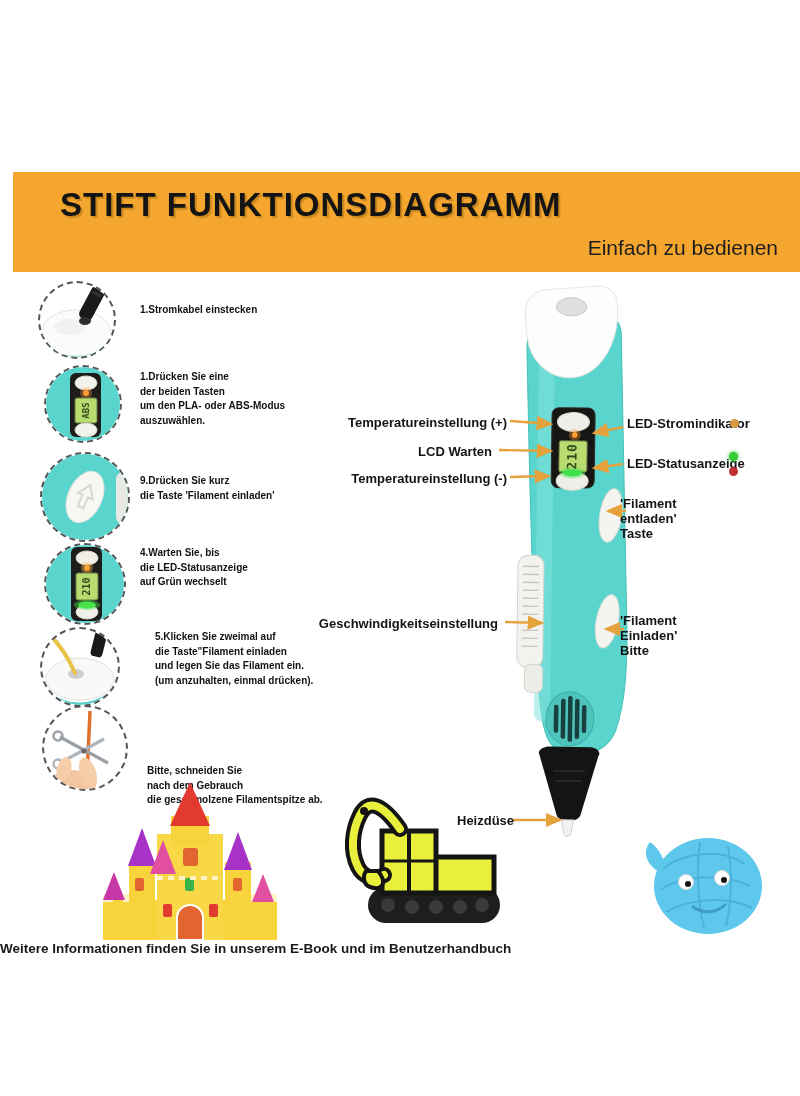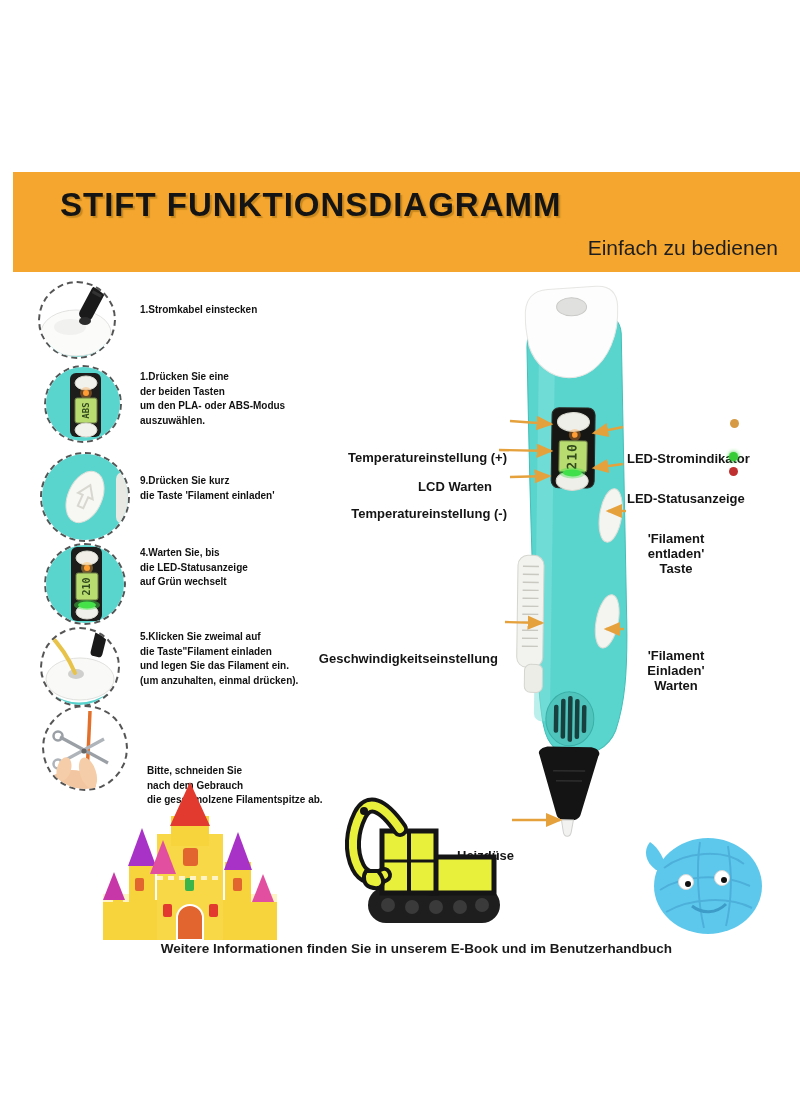--- a/index.html
+++ b/index.html
@@ -9,25 +9,25 @@
   
   .banner{left:13px;top:172px;width:787px;height:100px;background:#F4A62E;}
   .banner-title{left:47px;top:14px;font-size:33px;font-weight:bold;letter-spacing:1px;
                 color:#141414;text-shadow:2px 2px 1px rgba(120,80,0,0.35);}
   .banner-sub{right:22px;top:64px;font-size:21px;color:#1d1d1d;}
   
   .circ{border:2px dashed #555;border-radius:50%;overflow:hidden;background:#fff;box-sizing:border-box;}
   .circ svg{display:block;}
   
   .step-text{font-size:10px;font-weight:bold;line-height:14.5px;white-space:pre-line;}
-  .lbl{font-size:13px;font-weight:bold;color:#141414;white-space:pre-line;margin-top:35px;}
+  .lbl{font-size:13px;font-weight:bold;color:#141414;white-space:pre-line;}
   .lbl.right-align{text-align:right;}
-  .lbl.center{text-align:center;line-height:15px;}
+  .lbl.center{text-align:left;line-height:15px;}
   .led-dot{width:9px;height:9px;border-radius:50%;}
-  .footer-note{left:0;top:941px;width:672px;text-align:right;font-size:13.5px;font-weight:bold;color:#1a1a1a;}
+  .footer-note{left:0;top:941px;width:672px;text-align:left;font-size:13.5px;font-weight:bold;color:#1a1a1a;}
   svg{overflow:visible;}
 </style>
 </head>
 <body>
 
 <div class="abs banner">
   <div class="abs banner-title">STIFT FUNKTIONSDIAGRAMM</div>
   <div class="abs banner-sub">Einfach zu bedienen</div>
 </div>
 
@@ -116,21 +116,21 @@
 <div class="abs step-text" style="left:140px;top:303px">1.Stromkabel einstecken</div>
 <div class="abs step-text" style="left:140px;top:370px">1.Drücken Sie eine
 der beiden Tasten
 um den PLA- oder ABS-Modus
 auszuwählen.</div>
 <div class="abs step-text" style="left:140px;top:474px">9.Drücken Sie kurz
 die Taste 'Filament einladen'</div>
 <div class="abs step-text" style="left:140px;top:546px">4.Warten Sie, bis
 die LED-Statusanzeige
 auf Grün wechselt</div>
-<div class="abs step-text" style="left:140px;top:630px">5.Klicken Sie zweimal auf
+<div class="abs step-text" style="left:155px;top:630px">5.Klicken Sie zweimal auf
 die Taste"Filament einladen
 und legen Sie das Filament ein.
 (um anzuhalten, einmal drücken).</div>
 <div class="abs step-text" style="left:147px;top:764px">Bitte, schneiden Sie
 nach dem Gebrauch
 die geschmolzene Filamentspitze ab.</div>
 
 <svg class="abs" style="left:480px;top:275px" width="200" height="580" viewBox="0 0 200 580">
   <g transform="rotate(0.8 100 290)">
 
@@ -210,21 +210,21 @@
 <div class="abs lbl right-align" style="right:308px;top:444px">LCD Warten</div>
 <div class="abs lbl right-align" style="right:293px;top:471px">Temperatureinstellung (-)</div>
 <div class="abs lbl right-align" style="right:302px;top:616px">Geschwindigkeitseinstellung</div>
 <div class="abs lbl" style="left:457px;top:813px">Heizdüse</div>
 
 <div class="abs lbl" style="left:627px;top:416px">LED-Stromindikator</div>
 <div class="abs lbl" style="left:627px;top:456px">LED-Statusanzeige</div>
 <div class="abs lbl center" style="left:620px;top:496px;width:112px">'Filament entladen'
 Taste</div>
 <div class="abs lbl center" style="left:620px;top:613px;width:112px">'Filament Einladen'
-Warten</div>
+Bitte</div>
 
 <div class="abs led-dot" style="left:730px;top:419px;background:#D79A44"></div>
 <div class="abs led-dot" style="left:729px;top:452px;background:#35CC35;box-shadow:0 0 4px #35CC35"></div>
 <div class="abs led-dot" style="left:729px;top:467px;background:#C03030"></div>
 
 <svg class="abs" style="left:85px;top:782px" width="210" height="160" viewBox="0 0 210 160">
   <rect x="18" y="118" width="174" height="40" fill="#F7D33C"></rect>
   <g fill="#FDF3C4">
       <rect x="18" y="112" width="10" height="8"></rect>
       <rect x="38" y="112" width="10" height="8"></rect>

